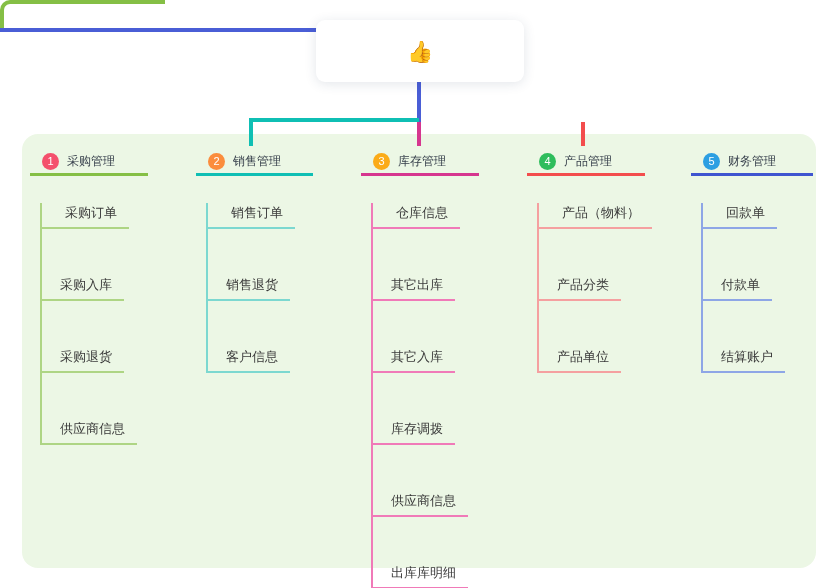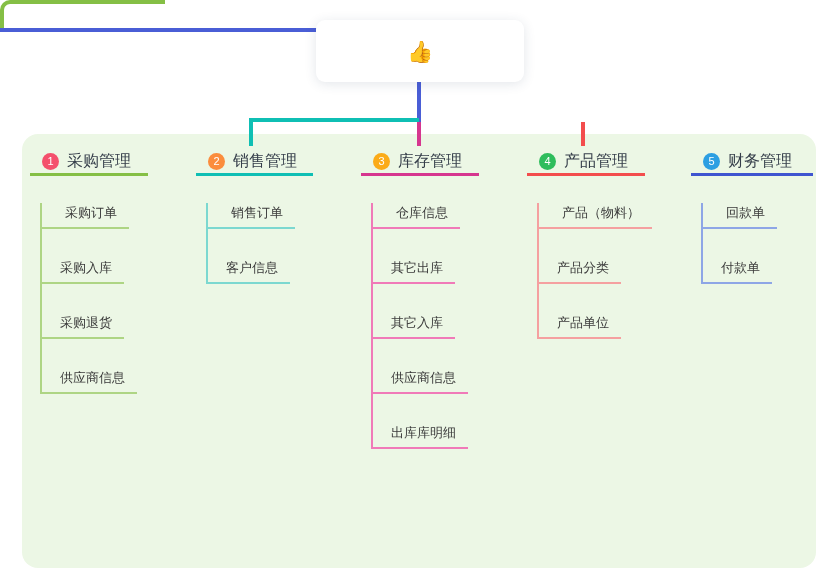--- a/index.html
+++ b/index.html
@@ -43,35 +43,35 @@
   .branch-2{left:196px;width:117px;}
   .branch-3{left:361px;width:118px;}
   .branch-4{left:527px;width:118px;}
   .branch-5{left:691px;width:122px;}
   .topic{
     height:24px;display:flex;align-items:center;gap:8px;
     padding:0 0 0 12px;border-bottom:3px solid var(--main);
     cursor:default;
   }
   .topic-title{
-    font-size:16px;font-weight:500;color:#353e4a;white-space:nowrap;
+    font-size:12px;font-weight:500;color:#353e4a;white-space:nowrap;
   }
   .badge{
     width:17px;height:17px;border-radius:50%;flex:0 0 17px;
     background:var(--badge);color:#ffffff;font-size:11px;font-weight:500;
     display:flex;align-items:center;justify-content:center;line-height:1;
   }
   .children{
     margin-left:10px;border-left:2px solid var(--light);
   }
   .child{
     display:table;line-height:19px;padding:0 12px 5px 18px;
     border-bottom:2px solid var(--light);
     font-size:13px;color:#3a3a3a;white-space:nowrap;
-    margin-top:29px;
+    margin-top:46px;
   }
   .child:first-child{margin-top:27px;padding-left:23px;}
 </style>
 </head>
 <body>
 
 <div class="stage">
 
   <div class="panel" style="background: rgb(236, 247, 229);"></div>
 
@@ -100,33 +100,35 @@
       </div>
   </div>
 
   <div class="branch branch-2" style="--main: #0fbfb4; --light: #7cd8d0; --badge: #fb8d3d;">
     <div class="topic">
       <span class="badge">2</span>
       <span class="topic-title">销售管理</span>
     </div>
     <div class="children">
         <div class="child">销售订单</div>
+        <div class="child">销售退货</div>
         <div class="child">客户信息</div>
       </div>
   </div>
 
   <div class="branch branch-3" style="--main: #d6368f; --light: #f07ab8; --badge: #fbab18;">
     <div class="topic">
       <span class="badge">3</span>
       <span class="topic-title">库存管理</span>
     </div>
     <div class="children">
         <div class="child">仓库信息</div>
         <div class="child">其它出库</div>
         <div class="child">其它入库</div>
+        <div class="child">库存调拨</div>
         <div class="child">供应商信息</div>
         <div class="child">出库库明细</div>
       </div>
   </div>
 
   <div class="branch branch-4" style="--main: #f34d4d; --light: #f5a0a0; --badge: #2ebd5c;">
     <div class="topic">
       <span class="badge">4</span>
       <span class="topic-title">产品管理</span>
     </div>
@@ -138,16 +140,17 @@
   </div>
 
   <div class="branch branch-5" style="--main: #3f55d0; --light: #8ea6e6; --badge: #2c9fe2;">
     <div class="topic">
       <span class="badge">5</span>
       <span class="topic-title">财务管理</span>
     </div>
     <div class="children">
         <div class="child">回款单</div>
         <div class="child">付款单</div>
+        <div class="child">结算账户</div>
       </div>
   </div>
 
 </div>
 
 </body></html>

